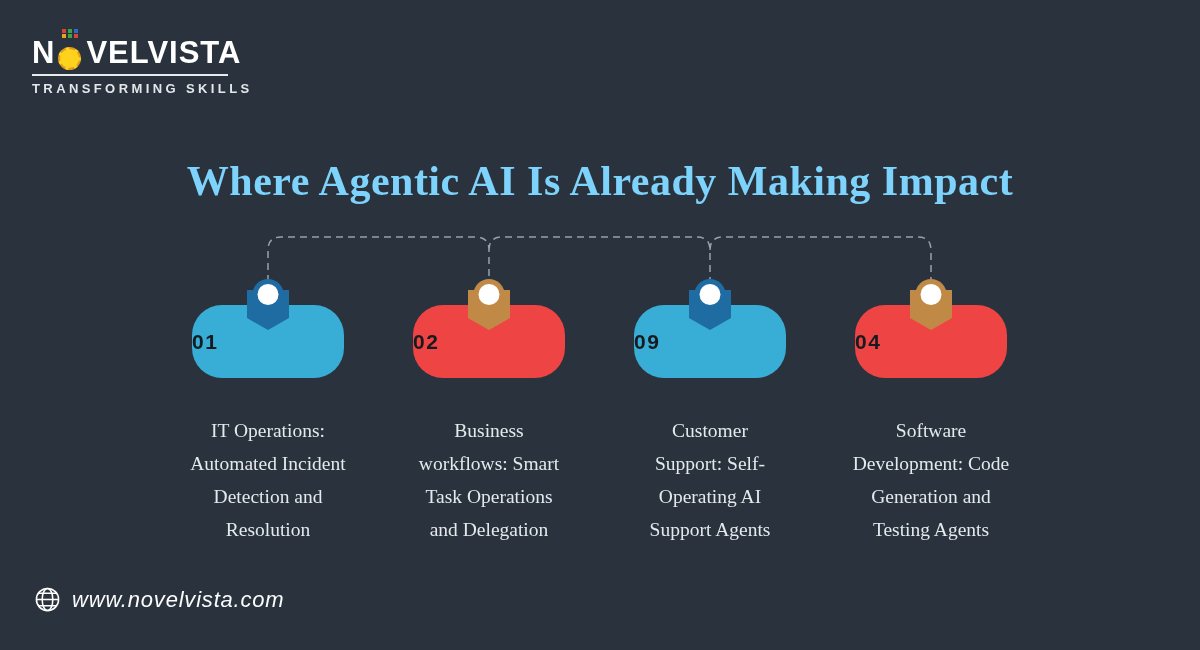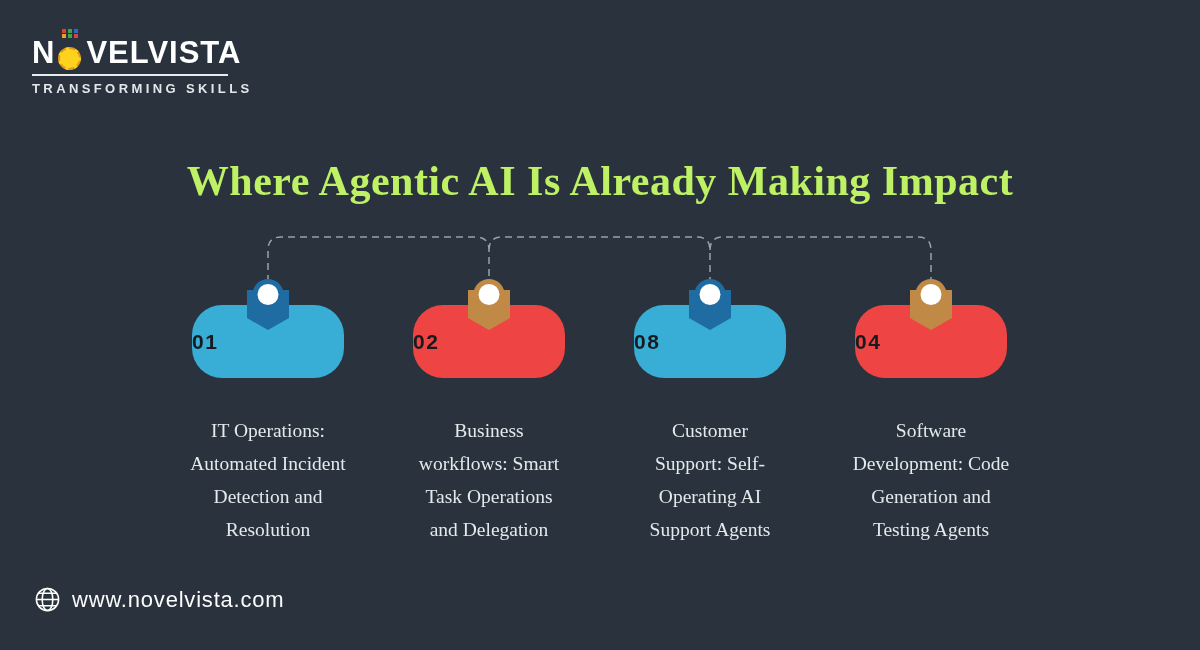--- a/index.html
+++ b/index.html
@@ -20,21 +20,21 @@
     display:grid;grid-template-columns:repeat(3,1fr);gap:1px;}
   .mosaic i{width:4px;height:4px;display:block;}
   .m1{background:#D94336;} .m2{background:#3DA345;} .m3{background:#2E6BC6;}
   .m4{background:#E6A12B;} .m5{background:#3DA345;} .m6{background:#D94336;}
   .logo-rule{height:2px;background:#E8EBED;margin-top:6px;width:196px;}
   .tagline{color:#E3E7EA;font-size:13px;font-weight:bold;letter-spacing:3.4px;margin-top:5px;}
 
   
   .title{position:absolute;top:129px;left:0;width:100%;text-align:center;
     font-family:"Liberation Serif",serif;font-weight:bold;font-size:42px;
-    color:#bef264;letter-spacing:0.5px;}
+    color:#7dd3fc;letter-spacing:0.5px;}
 
   
   .connector{position:absolute;left:0;top:0;pointer-events:none;}
 
   
   .node{position:absolute;top:278px;width:152px;height:102px;}
   .card{position:absolute;top:27px;left:0;width:152px;height:73px;border-radius:30px;
     display:flex;align-items:center;justify-content:flex-start;}
   .theme-blue  .card{background:#38ADD5;}
   .theme-yellow .card{background:#ef4444;}
@@ -50,21 +50,21 @@
   .theme-yellow .ring{background:#C08A46;}
   .dot{position:absolute;left:50%;top:6px;transform:translateX(-50%);
     width:21px;height:21px;border-radius:50%;background:#FFFFFF;}
 
   
   .desc{position:absolute;top:414px;width:220px;text-align:center;
     font-family:"Liberation Serif",serif;font-size:19.5px;line-height:33px;
     color:#E4E9EC;white-space:pre-line;}
 
   
-  .footer{position:absolute;left:34px;top:586px;display:flex;align-items:center;gap:11px;}
+  .footer{position:absolute;left:34px;top:586px;display:flex;align-items:center;gap:11px;font-style:italic;}
   .globe{width:27px;height:27px;display:block;}
   .site{color:#FBFCFC;font-size:22px;letter-spacing:0.8px;}
 </style>
 </head>
 <body>
 
 <div class="logo">
   <div class="brand-row">
     <span>N</span>
     <span class="sun-wrap">
@@ -105,21 +105,21 @@
   <div class="card">
     <span class="num">02</span>
   </div>
   <div class="shield"></div>
   <div class="ring"></div>
   <div class="dot"></div>
 </div>
 
 <div class="node theme-blue" style="left:634px">
   <div class="card">
-    <span class="num">08</span>
+    <span class="num">09</span>
   </div>
   <div class="shield"></div>
   <div class="ring"></div>
   <div class="dot"></div>
 </div>
 
 <div class="node theme-yellow" style="left:855px">
   <div class="card">
     <span class="num">04</span>
   </div>

